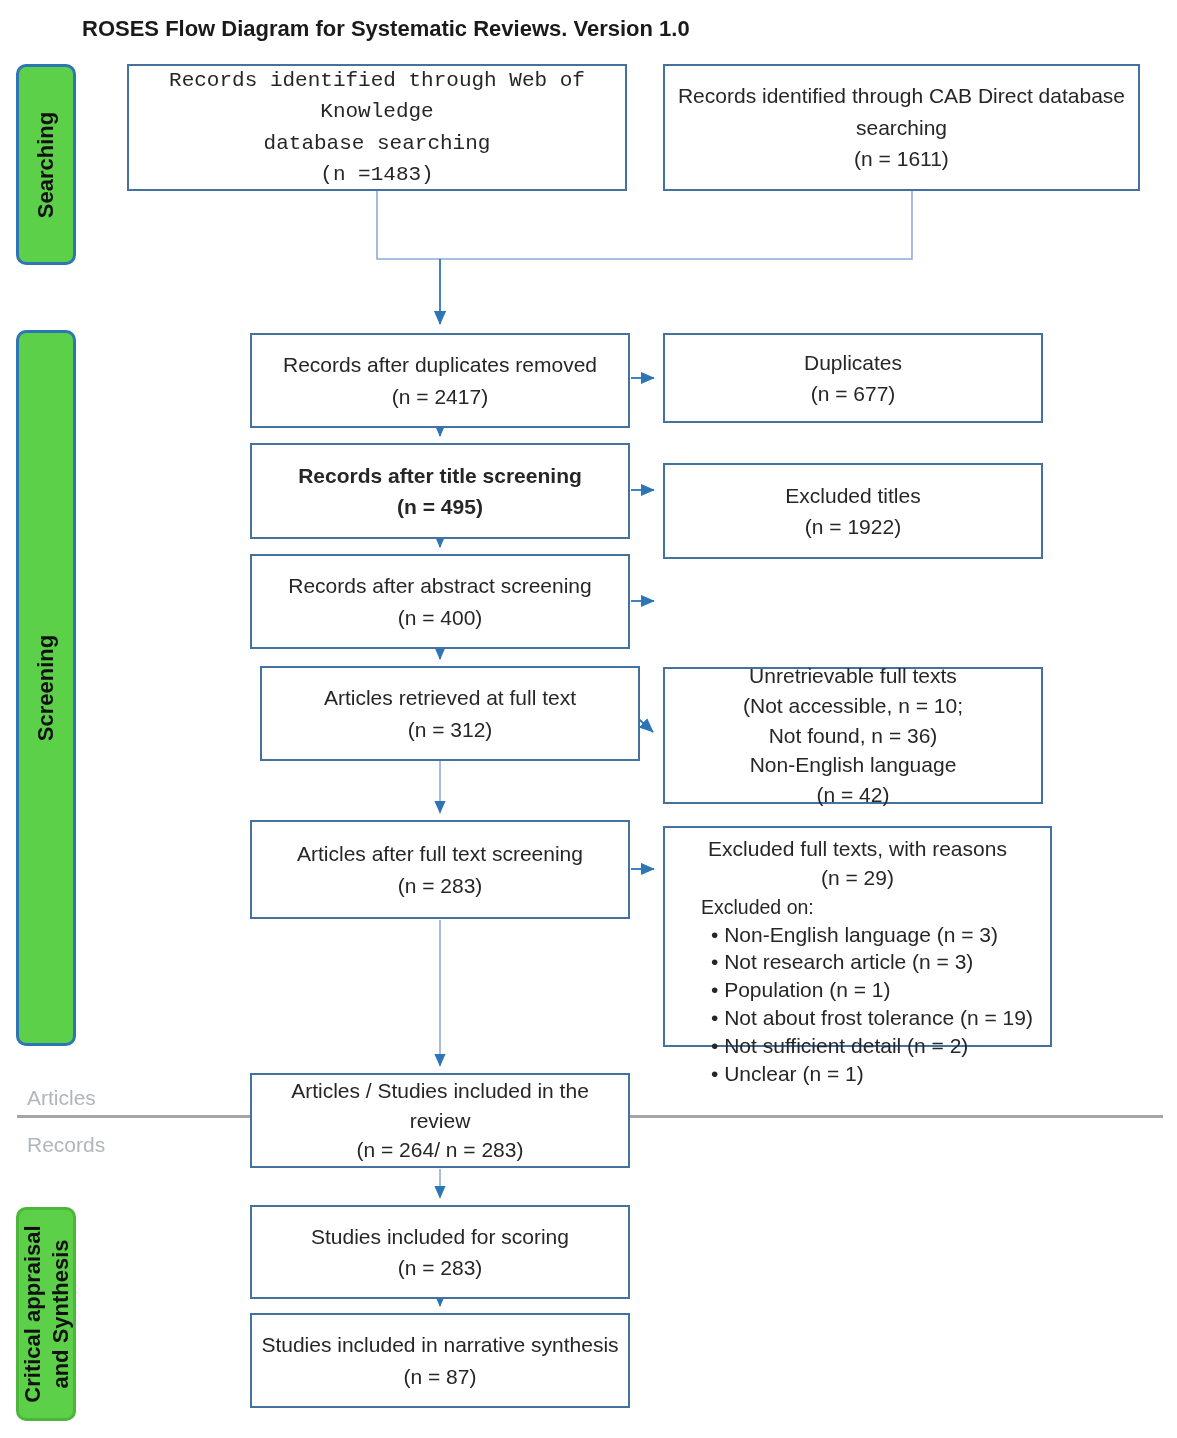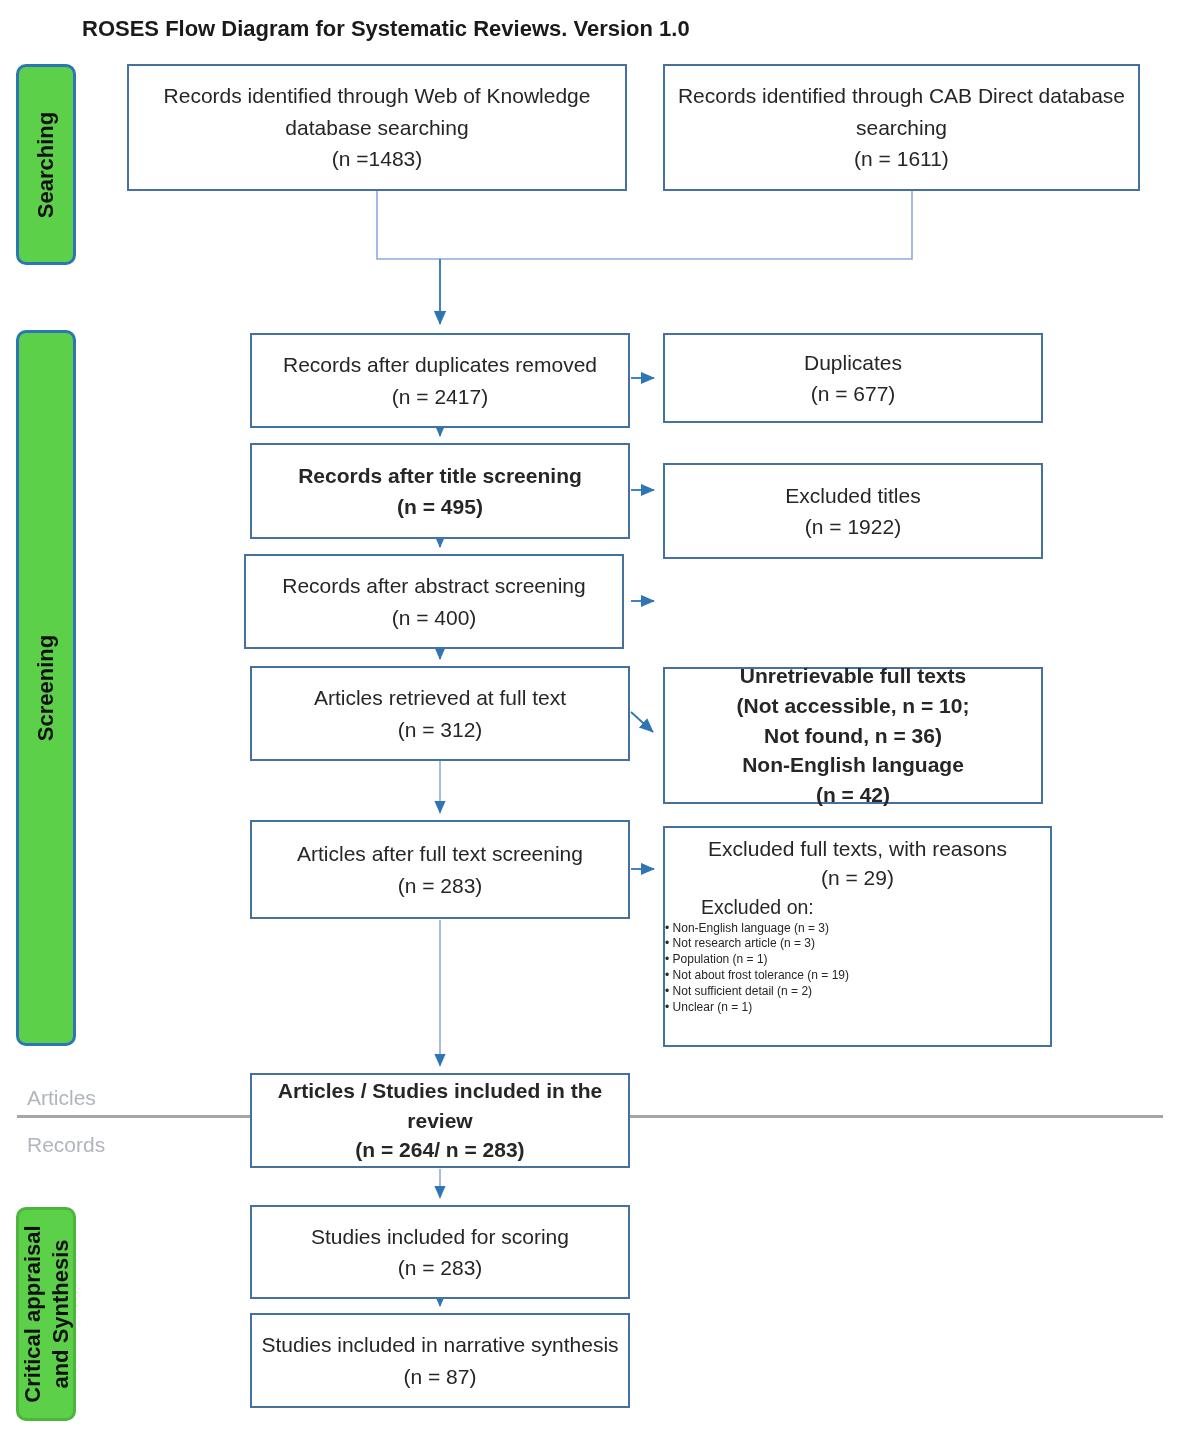--- a/index.html
+++ b/index.html
@@ -22,29 +22,29 @@
     transform:translate(-50%,-50%) rotate(-90deg);
     font-weight:bold;font-size:22px;color:#111;white-space:pre-line;text-align:center;
     width:260px;line-height:1.25;
   }
   
   .fbox{
     box-sizing:border-box;background:#ffffff;border:2px solid #44719e;
     display:flex;align-items:center;justify-content:center;text-align:center;
     font-size:21px;line-height:1.5;white-space:pre-line;z-index:2;
   }
-  .fbox.tight{line-height:1.42;font-weight:bold;}
+  .fbox.tight{line-height:1.42;}
   
   #box-excluded-full-texts{
     box-sizing:border-box;background:#fff;border:2px solid #44719e;z-index:2;
     font-size:21px;padding-top:6px;
   }
   #box-excluded-full-texts .c{text-align:center;line-height:1.4;}
   #box-excluded-full-texts .sub{margin-top:2px;padding-left:36px;font-size:19.5px;line-height:1.32;}
-  .reason{font-size:12px;line-height:1.33;}
+  .reason{padding-left:46px;font-size:21px;line-height:1.33;}
   .reason::before{content:"• ";}
   
   #stage-divider{left:17px;top:1115px;width:1146px;height:3px;background:#a6a6a6;z-index:0;}
   .stage-word{left:27px;font-size:21px;color:#b0b6bc;z-index:0;}
   svg{position:absolute;left:0;top:0;z-index:1;}
 </style>
 </head>
 <body>
 
 <div id="canvas">
@@ -85,34 +85,34 @@
   </div>
   <div class="abs stage-bar no-border" style="top:1207px;height:214px;">
     <div class="rot">Critical appraisal
 and Synthesis</div>
   </div>
 
   <div class="abs" id="stage-divider"></div>
   <div class="abs stage-word" style="top:1086px;">Articles</div>
   <div class="abs stage-word" style="top:1133px;">Records</div>
 
-  <div class="abs fbox" style="left:127px;top:64px;width:500px;height:127px;">Records identified through Web of Knowledge
+  <div class="abs fbox" style="left:127px;top:64px;width:500px;height:127px;font-family:Liberation Mono, monospace;">Records identified through Web of Knowledge
 database searching
 (n =1483)</div>
   <div class="abs fbox" style="left:663px;top:64px;width:477px;height:127px;">Records identified through CAB Direct database
 searching
 (n = 1611)</div>
 
   <div class="abs fbox" style="left:250px;top:333px;width:380px;height:95px;">Records after duplicates removed
 (n = 2417)</div>
   <div class="abs fbox" style="left:250px;top:443px;width:380px;height:96px;font-weight:bold;">Records after title screening
 (n = 495)</div>
-  <div class="abs fbox" style="left:244px;top:554px;width:380px;height:95px;">Records after abstract screening
+  <div class="abs fbox" style="left:250px;top:554px;width:380px;height:95px;">Records after abstract screening
 (n = 400)</div>
-  <div class="abs fbox" style="left:250px;top:666px;width:380px;height:95px;">Articles retrieved at full text
+  <div class="abs fbox" style="left:260px;top:666px;width:380px;height:95px;">Articles retrieved at full text
 (n = 312)</div>
   <div class="abs fbox" style="left:250px;top:820px;width:380px;height:99px;">Articles after full text screening
 (n = 283)</div>
   <div class="abs fbox tight" style="left:250px;top:1073px;width:380px;height:95px;">Articles / Studies included in the
 review
 (n = 264/ n = 283)</div>
   <div class="abs fbox" style="left:250px;top:1205px;width:380px;height:94px;">Studies included for scoring
 (n = 283)</div>
   <div class="abs fbox" style="left:250px;top:1313px;width:380px;height:95px;">Studies included in narrative synthesis
 (n = 87)</div>

